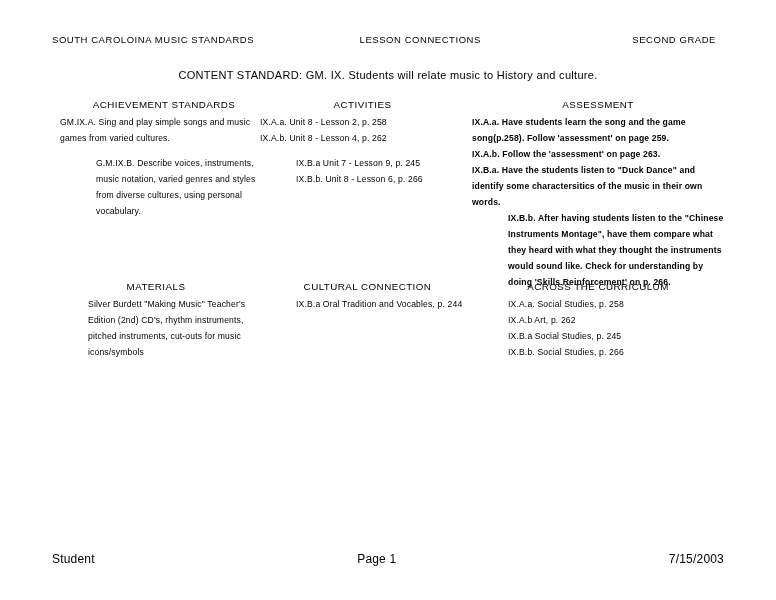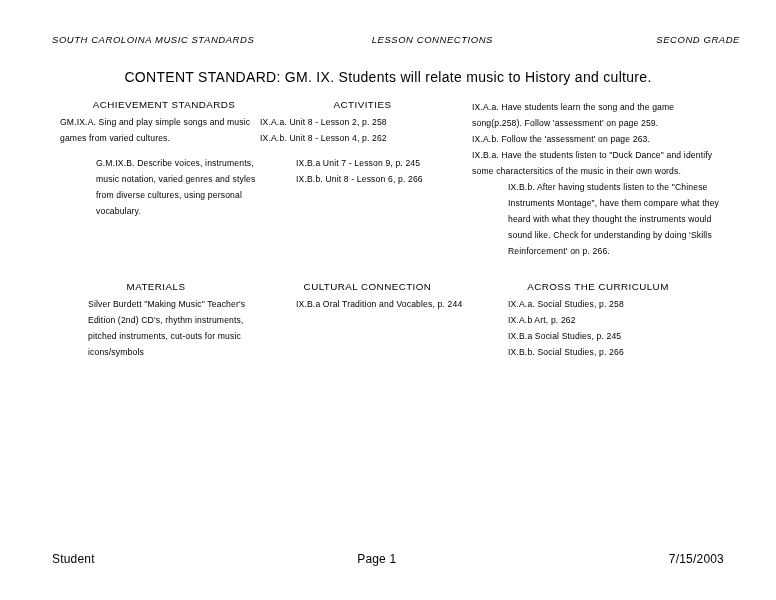--- a/index.html
+++ b/index.html
@@ -15,43 +15,42 @@
     position: relative;
     width: 776px;
     height: 600px;
     background: #ffffff;
     overflow: hidden;
   }
   .header {
     position: absolute;
     top: 34px;
     left: 52px;
-    right: 36px;
+    right: 60px;
     display: flex;
     justify-content: space-between;
     align-items: flex-start;
     font-size: 9.5px;
     letter-spacing: 0.55px;
-    font-style: italic;
   }
   .header > div {
     white-space: nowrap;
   }
   .header-center {
     flex: 1;
     text-align: center;
     margin-left: -46px;
   }
   .content-standard {
     position: absolute;
     top: 69px;
     left: 0;
     width: 776px;
     text-align: center;
-    font-size: 14px;
+    font-size: 11px;
     letter-spacing: 0.3px;
   }
   .cols {
     position: absolute;
     left: 52px;
     width: 672px;
   }
   .row1 { top: 99px; }
   .row2 { top: 281px; }
 
@@ -85,21 +84,21 @@
   .r1c3 { left: 420px; width: 252px; }
 
   
   .r2c1 { left: 0px;   width: 208px; }
   .r2c2 { left: 208px; width: 215px; }
   .r2c3 { left: 420px; width: 252px; }
 
   .r1c2 .col-title { margin-left: 0px; }
   .r1c1 .col-title { margin-left: 0px; }
 
-  .tight p { margin-bottom: 0; }
+  .tight p { margin-bottom: 0; font-weight: bold; }
 
   .footer {
     position: absolute;
     bottom: 34px;
     left: 52px;
     right: 52px;
     display: flex;
     align-items: baseline;
     font-size: 12px;
     letter-spacing: 0.2px;
@@ -137,20 +136,21 @@
       <div class="col-title">ACTIVITIES</div>
       <div class="col-body">
         <p style="white-space: pre-line;">IX.A.a.  Unit 8 - Lesson 2, p. 258
 IX.A.b.  Unit 8 - Lesson 4, p. 262</p>
         <p style="white-space: pre-line;">IX.B.a  Unit 7 - Lesson 9, p. 245
 IX.B.b. Unit 8 - Lesson 6, p. 266</p>
       </div>
     </div>
 
     <div class="col r1c3">
+      <div class="col-title">ASSESSMENT</div>
       <div class="col-body tight">
         <p>IX.A.a.  Have students learn the song and the game song(p.258). Follow 'assessment' on page 259.</p>
         <p>IX.A.b.  Follow the 'assessment' on page 263.</p>
         <p>IX.B.a.  Have the students listen to "Duck Dance" and identify some charactersitics of the music in their own words.</p>
         <p>IX.B.b. After having students listen to the "Chinese Instruments Montage", have them compare what they heard with what they thought the instruments would sound like.  Check for understanding by doing 'Skills Reinforcement' on p. 266.</p>
       </div>
     </div>
 
   </div>
 

